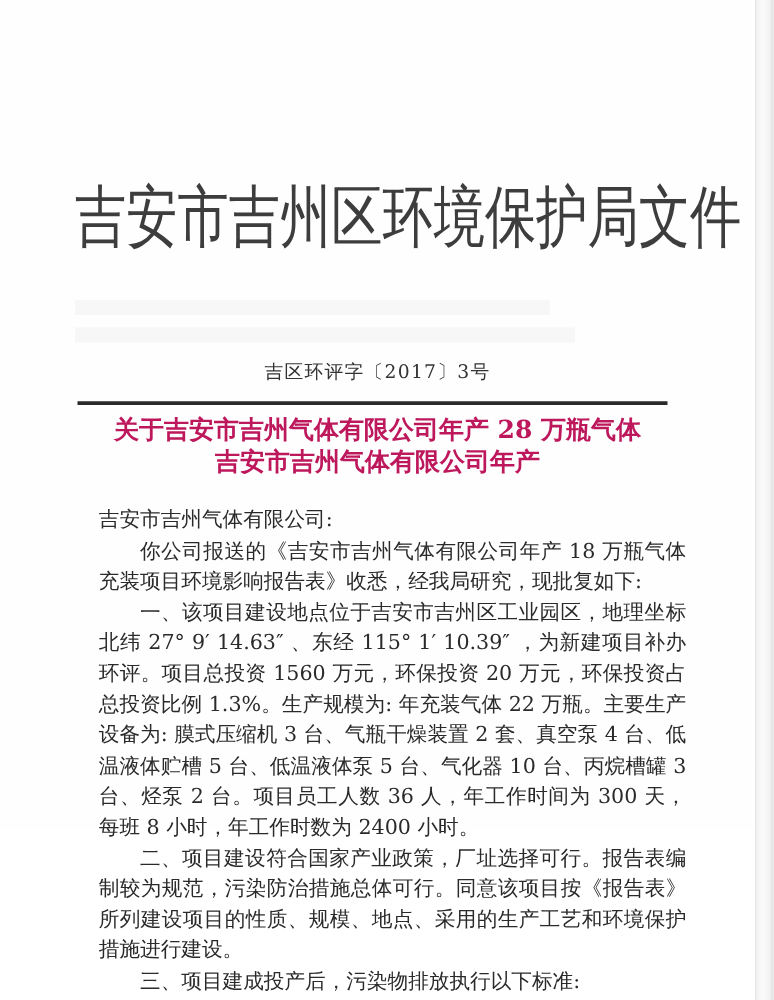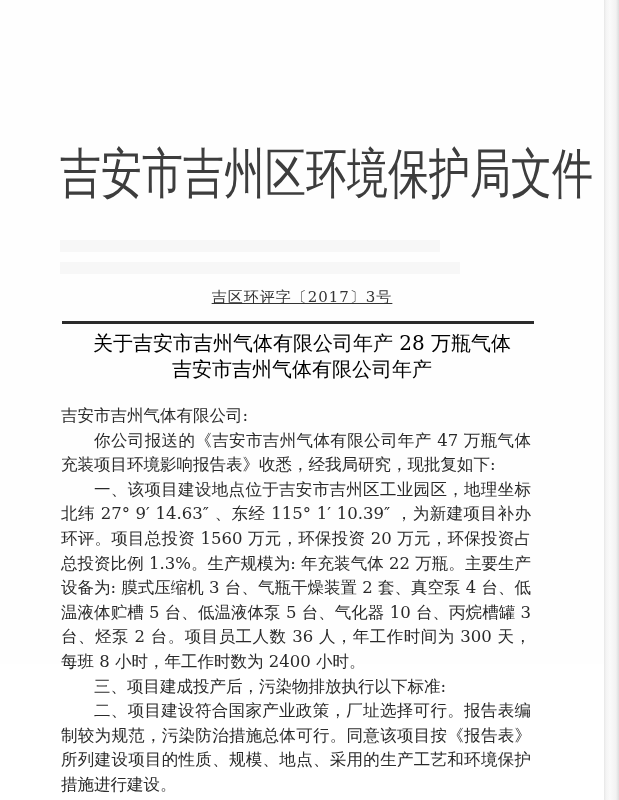--- a/index.html
+++ b/index.html
@@ -14,29 +14,29 @@
       background: linear-gradient(to right, #e6e6e6 0px, #f4f4f4 2px, #fafafa 6px, #f2f2f2 12px, #dcdcdc 15px); }
     .header-title {
       position: absolute; left: 60px; top: 138px; width: 500px;
       font-family: "DejaVu Sans", "Liberation Sans", sans-serif;
       font-size: 41px; font-weight: normal; letter-spacing: 0px; color: #3d3d3d;
       transform: scaleY(1.32); transform-origin: top left; white-space: nowrap;
     }
     .ghost { position: absolute; left: 60px; height: 12px; background: #f3f3f3; opacity: 0.7; }
     .doc-number {
       position: absolute; left: 0; top: 288px; width: 604px; text-align: center;
-      font-size: 15px; color: #333; letter-spacing: 1px; text-decoration: underline;
+      font-size: 15px; color: #333; letter-spacing: 1px;
     }
     .rule { position: absolute; left: 62px; top: 321px; width: 472px; height: 3px; background: #2b2b2b; }
     .subject {
       position: absolute; left: 0; top: 330px; width: 604px; text-align: center;
-      font-size: 20px; font-weight: normal; line-height: 26px; color: #000000;
+      font-size: 20px; font-weight: bold; line-height: 26px; color: #be185d;
     }
     .body-text {
-      position: absolute; left: 61px; top: 404px; width: 470px;
+      position: absolute; left: 79px; top: 404px; width: 470px;
       font-size: 16.5px; line-height: 24.6px; color: #2a2a2a;
     }
     .body-text p { margin: 0; text-align: justify; text-align-last: left; }
     .indent { text-indent: 2em; }
   </style>
 </head>
 <body>
 
 <div class="page">
   <div class="header-title">吉安市吉州区环境保护局文件</div>
@@ -47,19 +47,19 @@
   <div class="doc-number">吉区环评字〔2017〕3号</div>
   <div class="rule"></div>
 
   <div class="subject">
     <div>关于吉安市吉州气体有限公司年产 28 万瓶气体</div>
     <div>吉安市吉州气体有限公司年产</div>
   </div>
 
   <div class="body-text">
     <p>吉安市吉州气体有限公司:</p>
-    <p class="indent">你公司报送的《吉安市吉州气体有限公司年产 47 万瓶气体充装项目环境影响报告表》收悉，经我局研究，现批复如下:</p>
+    <p class="indent">你公司报送的《吉安市吉州气体有限公司年产 18 万瓶气体充装项目环境影响报告表》收悉，经我局研究，现批复如下:</p>
     <p class="indent">一、该项目建设地点位于吉安市吉州区工业园区，地理坐标北纬 27° 9′ 14.63″ 、东经 115° 1′ 10.39″ ，为新建项目补办环评。项目总投资 1560 万元，环保投资 20 万元，环保投资占总投资比例 1.3%。生产规模为: 年充装气体 22 万瓶。主要生产设备为: 膜式压缩机 3 台、气瓶干燥装置 2 套、真空泵 4 台、低温液体贮槽 5 台、低温液体泵 5 台、气化器 10 台、丙烷槽罐 3 台、烃泵 2 台。项目员工人数 36 人，年工作时间为 300 天，每班 8 小时，年工作时数为 2400 小时。</p>
+    <p class="indent">二、项目建设符合国家产业政策，厂址选择可行。报告表编制较为规范，污染防治措施总体可行。同意该项目按《报告表》所列建设项目的性质、规模、地点、采用的生产工艺和环境保护措施进行建设。</p>
     <p class="indent">三、项目建成投产后，污染物排放执行以下标准:</p>
-    <p class="indent">二、项目建设符合国家产业政策，厂址选择可行。报告表编制较为规范，污染防治措施总体可行。同意该项目按《报告表》所列建设项目的性质、规模、地点、采用的生产工艺和环境保护措施进行建设。</p>
   </div>
 </div>
 <div class="edge"></div>
 
 </body></html>

